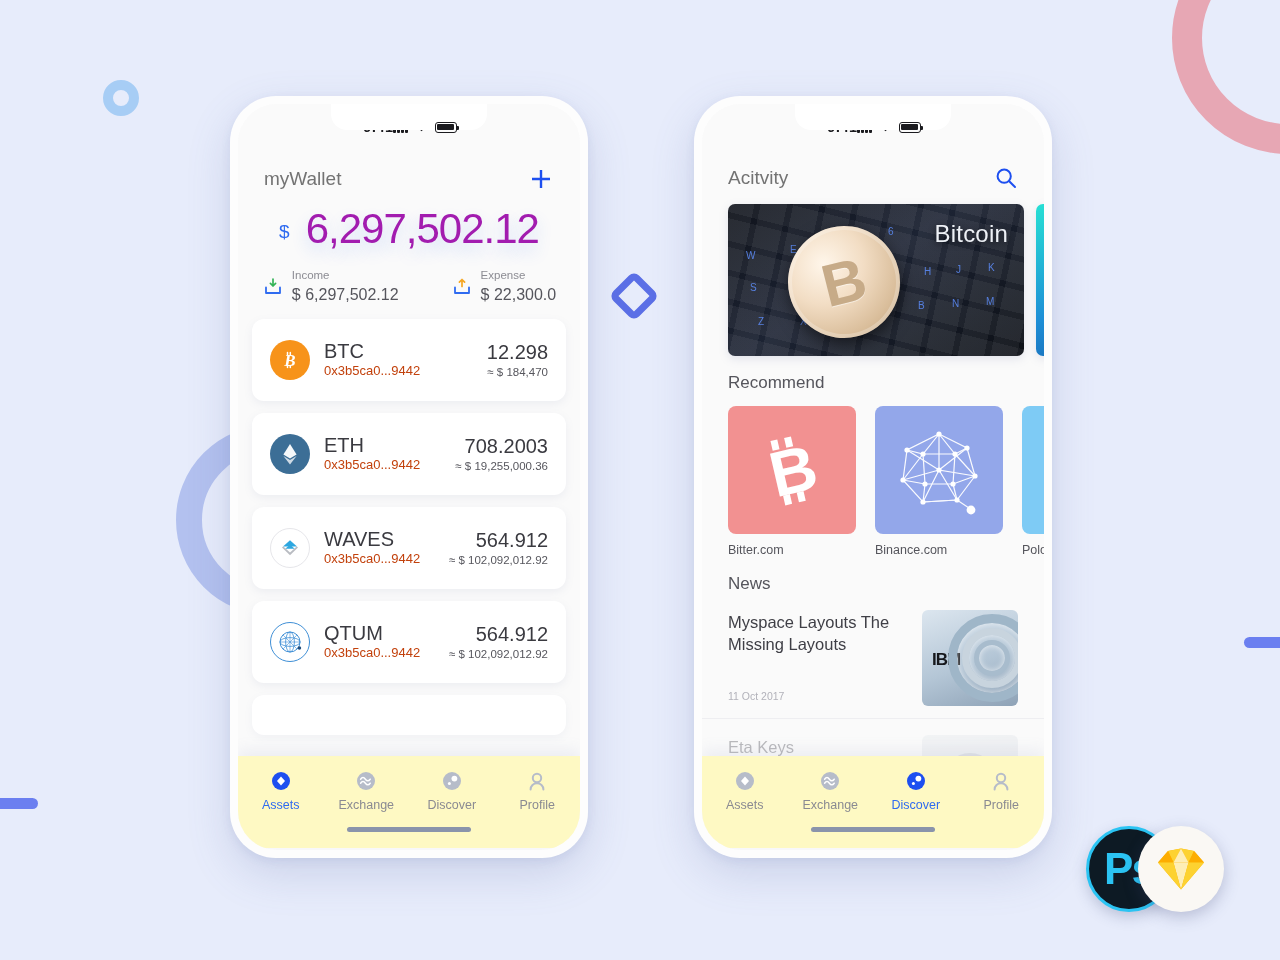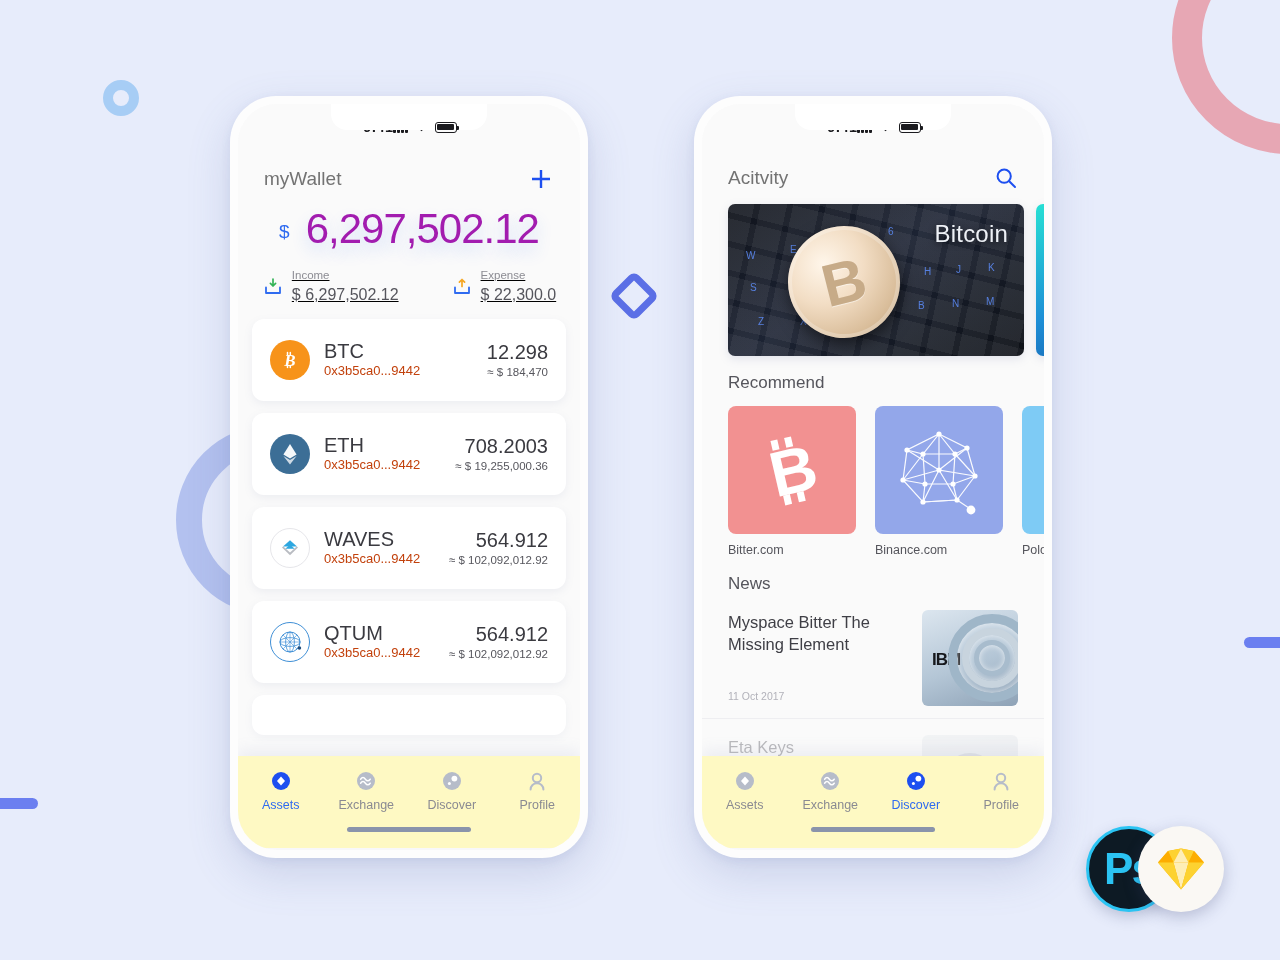--- a/index.html
+++ b/index.html
@@ -106,21 +106,21 @@
 
   
   .balance { text-align: center; margin-top: 16px; position: relative; }
   .balance-inner { display: inline-flex; align-items: flex-start; }
   .cur { font-size: 19px; color: #2f6bf0; margin-top: 13px; margin-right: 4px; }
   .amount {
     font-size: 42px; color: #a21caf; letter-spacing: -1px; line-height: 1;
     text-shadow: 0 8px 16px rgba(47,107,240,.22);
     margin-left: 12px;
   }
-  .io-row { display: flex; justify-content: center; gap: 52px; margin-top: 18px; text-decoration: underline; }
+  .io-row { display: flex; justify-content: center; gap: 52px; margin-top: 18px; }
   .io { display: flex; align-items: center; gap: 8px; }
   .io-txt { text-align: left; }
   .io-label { font-size: 11.5px; color: #8c8c93; line-height: 1.35; }
   .io-value { font-size: 16px; color: #55555c; line-height: 1.35; }
 
   
   .asset-list { margin-top: 14px; padding: 0 14px; position: relative; }
   .asset-card {
     background: #ffffff; border-radius: 12px; height: 82px;
     display: flex; align-items: center; padding: 0 18px; margin-bottom: 12px;
@@ -498,21 +498,21 @@
       <div class="rec-item">
         <div class="rec-tile" style="background:#7ecbf5"></div>
         <div class="rec-name">Polone</div>
       </div>
     </div>
 
     <div class="sec-head">News</div>
 
     <div class="news-item">
       <div class="news-txt">
-        <div class="news-title">Myspace Bitter The Missing Element</div>
+        <div class="news-title">Myspace Layouts The Missing Layouts</div>
         <div class="news-date">11 Oct 2017</div>
       </div>
       <div class="news-thumb" id="news-thumb-0">
         <div class="ibm-mark">IBM</div>
         <div class="disc-rings">
           <i style="left:0;top:0;width:88px;height:88px;border-width:9px;"></i>
           <i style="left:14px;top:14px;width:60px;height:60px;border-width:7px;border-color:#c8d4de;"></i>
           <i style="left:26px;top:26px;width:36px;height:36px;border-width:5px;border-color:#a8bccd;"></i>
         </div>
       </div>

